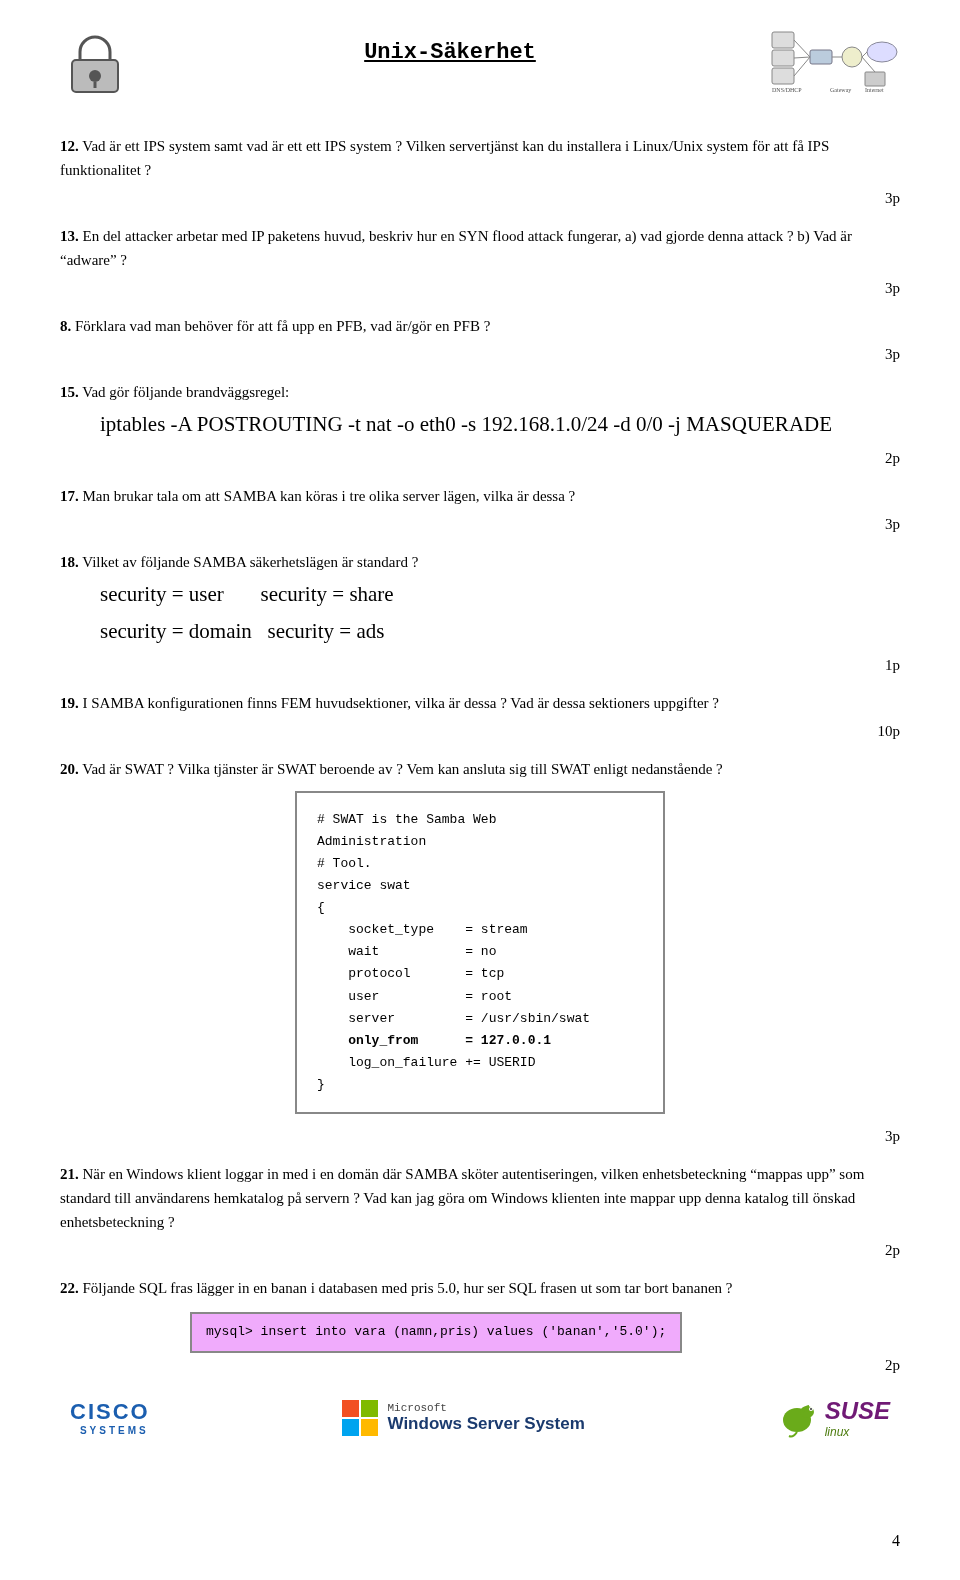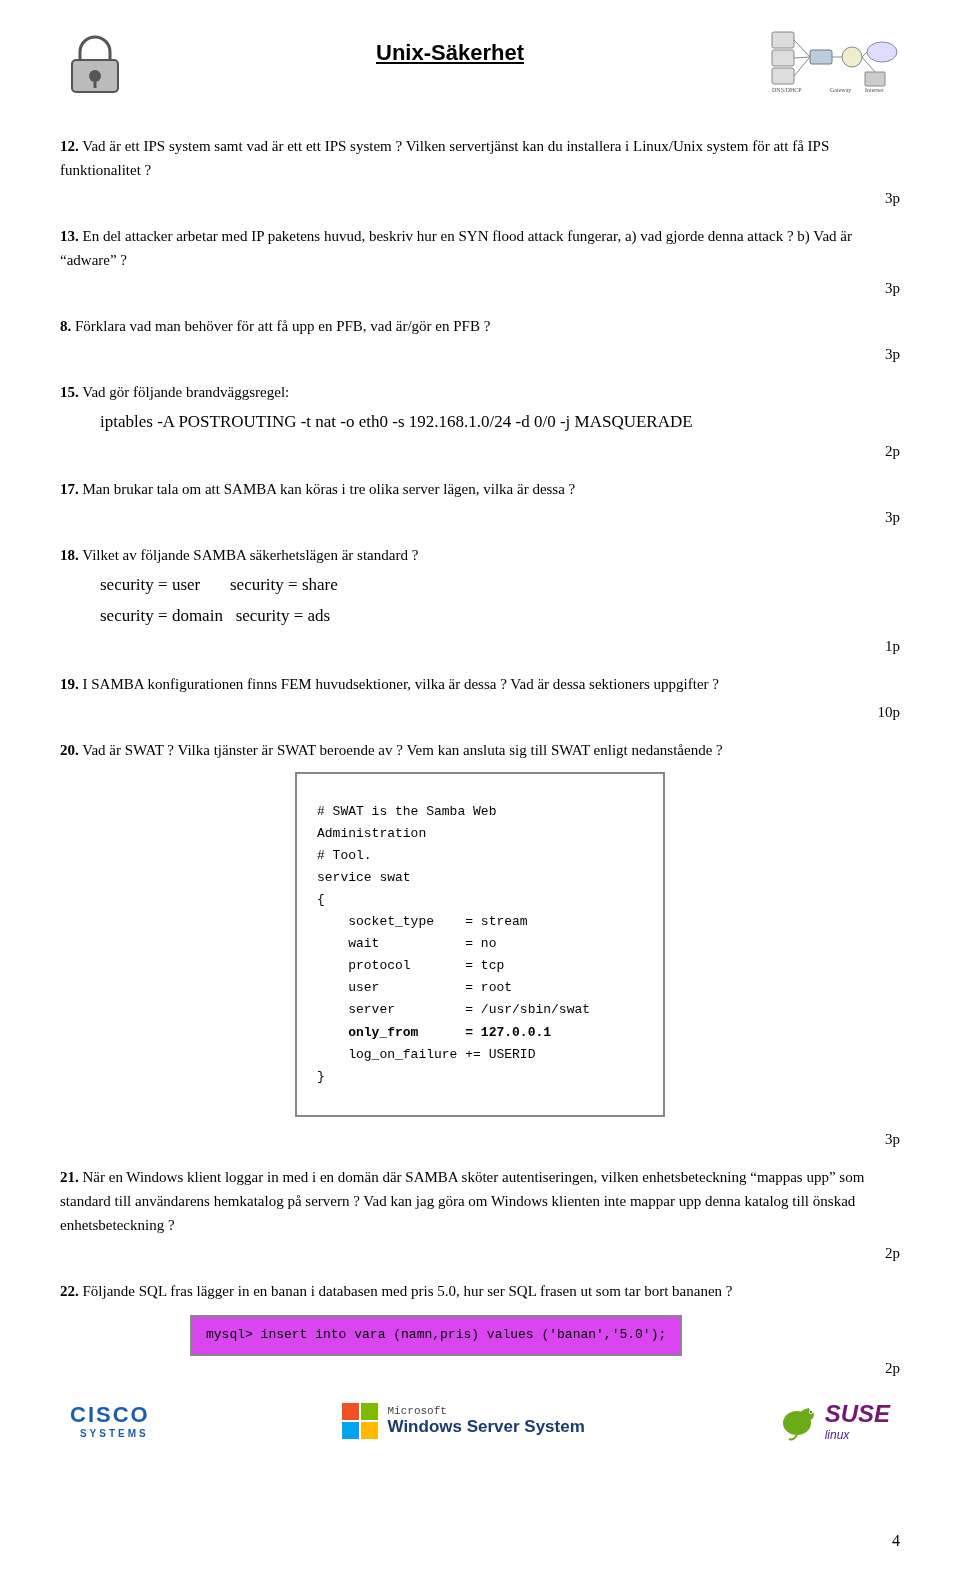--- a/index.html
+++ b/index.html
@@ -21,62 +21,62 @@
     }
     .header-title {
       text-align: center;
       flex: 1;
       padding-top: 10px;
     }
     .header-title h1 {
       font-size: 22px;
       font-weight: bold;
       text-decoration: underline;
-      font-family: Liberation Sans, sans-serif;
+      font-family: Liberation Mono, monospace;
     }
     .content {
       line-height: 1.6;
     }
     .question {
       margin-bottom: 14px;
     }
     .question p {
       margin-bottom: 4px;
     }
     .points {
       text-align: right;
       font-size: 15px;
       margin-bottom: 8px;
     }
     .indented {
       margin-left: 40px;
       font-family: "Times New Roman", Times, serif;
-      font-size: 17px;
+      font-size: 21px;
     }
     .code-box {
       border: 2px solid #888;
-      padding: 27px 20px;
+      padding: 16px 20px;
       margin: 10px auto;
       width: 370px;
       font-family: "Courier New", Courier, monospace;
       font-size: 13px;
       line-height: 1.7;
       background: #fff;
     }
     .code-box .bold {
       font-weight: bold;
     }
     .mysql-box {
       border: 2px solid #888;
       padding: 8px 14px;
       margin: 6px 0 0 130px;
       display: inline-block;
       font-family: "Courier New", Courier, monospace;
       font-size: 13px;
-      background: #d946ef;
+      background: #f0abfc;
     }
     .page-num {
       position: absolute;
       bottom: 30px;
       right: 60px;
       font-size: 16px;
     }
     
     .lock-icon svg { width: 70px; height: 70px; }
     
@@ -248,18 +248,18 @@
     <svg width="40" height="40" viewBox="0 0 40 40">
       <ellipse cx="20" cy="22" rx="14" ry="12" fill="#6aab1a"></ellipse>
       <ellipse cx="30" cy="14" rx="7" ry="6" fill="#6aab1a"></ellipse>
       <circle cx="34" cy="11" r="2" fill="white"></circle>
       <circle cx="34" cy="11" r="1" fill="#333"></circle>
       <path d="M20 34 Q16 40 12 38" stroke="#6aab1a" stroke-width="2" fill="none"></path>
       <path d="M26 14 Q28 8 32 8" stroke="#6aab1a" stroke-width="2" fill="none"></path>
     </svg>
     <div style="display:flex; flex-direction:column; align-items:flex-start;">
       <span style="font-family:Arial,sans-serif; font-size:24px; font-weight:bold; color:#701a75; font-style:italic;">SUSE</span>
-      <span style="font-family:Arial,sans-serif; font-size:12px; color:#4c1d95; font-style:italic;">linux</span>
+      <span style="font-family:Arial,sans-serif; font-size:12px; color:#4d7c0f; font-style:italic;">linux</span>
     </div>
   </div>
 </div>
 
 <div class="page-num">4</div>
 
 </body></html>

